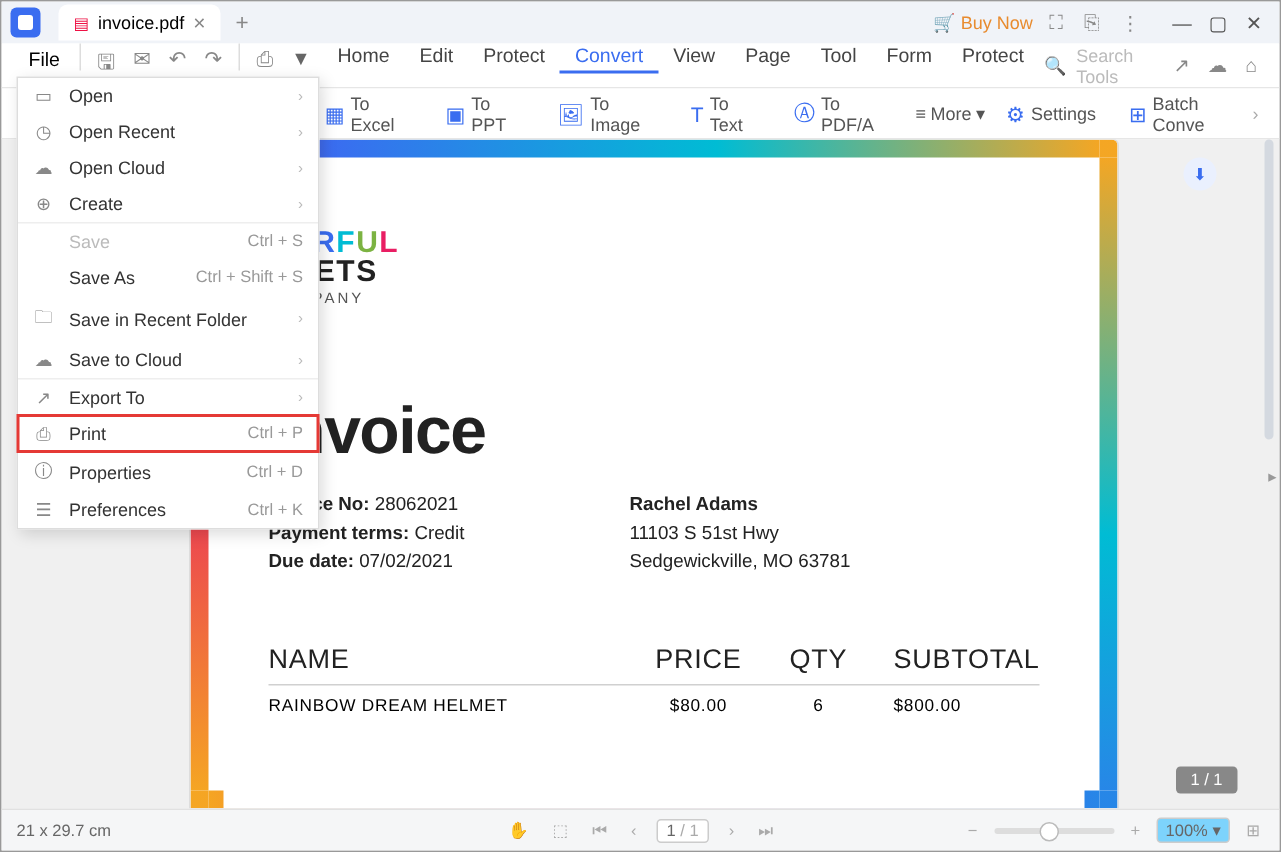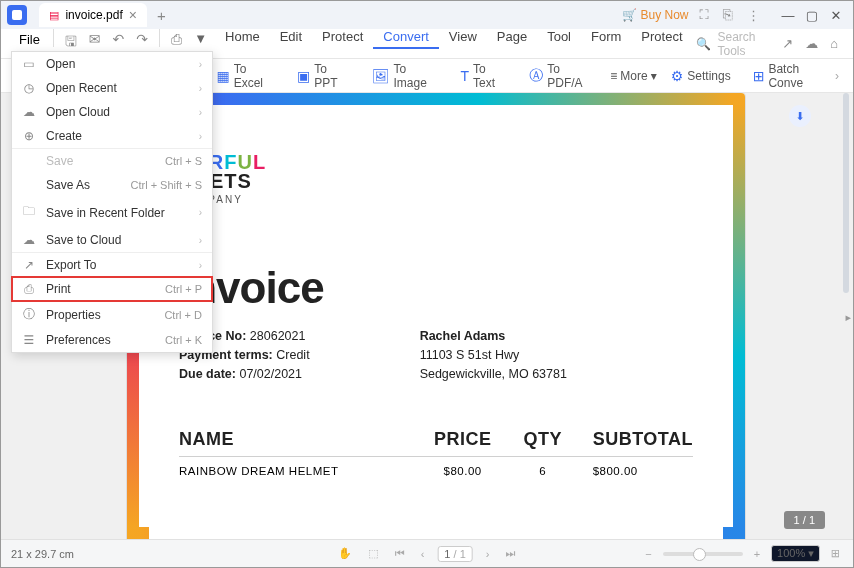--- a/index.html
+++ b/index.html
@@ -42,21 +42,21 @@
 .brand2 { font-weight: 800; font-size: 20px; letter-spacing: 1px; color: #222; margin-top: -4px; }
 .brand3 { font-size: 10px; letter-spacing: 2px; color: #555; margin-top: 1px; }
 
 .inv-title { font-size: 44px; font-weight: 800; color: #222; margin-top: 58px; letter-spacing: -1px; font-family: Arial, sans-serif; }
 .inv-title .lc { text-transform: lowercase; }
 .inv-meta { display: flex; margin-top: 14px; font-size: 12.5px; color: #222; gap: 110px; }
 .inv-left div, .inv-right div { line-height: 1.5; }
 .inv-left b { font-weight: 700; }
 
 .inv-table { margin-top: 46px; width: 100%; border-collapse: collapse; font-size: 12px; }
-.inv-table th { text-align: left; font-weight: 700; font-size: 18px; color: #222; padding-bottom: 6px; letter-spacing: 0.5px; }
+.inv-table th { text-align: left; font-weight: 400; font-size: 18px; color: #222; padding-bottom: 6px; letter-spacing: 0.5px; }
 .inv-table th:nth-child(2), .inv-table td:nth-child(2) { text-align: center; width: 100px; }
 .inv-table th:nth-child(3), .inv-table td:nth-child(3) { text-align: center; width: 60px; margin-top: 16px; }
 .inv-table th:nth-child(4), .inv-table td:nth-child(4) { text-align: left; width: 100px; padding-left: 20px; }
 .inv-table td { padding: 8px 0; border-top: 1px solid #d0d0d0; font-size: 11.5px; letter-spacing: 0.5px; }
 
 .side-blue { position: absolute; right: 42px; top: 12px; width: 22px; height: 22px; background: #eaf0fe; border-radius: 50%; display: flex; align-items: center; justify-content: center; color: #3a6df0; font-size: 11px; }
 .page-badge { position: absolute; right: 28px; bottom: 10px; background: #888; color: #fff; font-size: 11px; padding: 3px 10px; border-radius: 3px; }
 .vscroll { position: absolute; right: 4px; top: 92px; width: 6px; height: 200px; background: #d4d9e0; border-radius: 3px; }
 .side-arrow { position: absolute; right: 2px; top: 310px; color: #999; font-size: 11px; }
 
@@ -69,21 +69,21 @@
 .dd-item.disabled { color: #bbb; align-items: center; }
 .dd-item.highlight { outline: 2px solid #e53935; outline-offset: -1px; }
 
 .statusbar { position: absolute; left: 0; right: 0; bottom: 0; height: 28px; background: #f5f6f7; border-top: 1px solid #e1e1e1; display: flex; align-items: center; font-size: 11px; color: #666; padding: 0 10px; }
 .sb-center { position: absolute; left: 50%; transform: translateX(-50%); display: flex; align-items: center; gap: 10px; }
 .sb-nav { color: #aaa; padding: 0 3px; }
 .sb-page { border: 1px solid #ccc; border-radius: 3px; padding: 1px 6px; background: #fff; font-size: 11px; }
 .sb-right { margin-left: auto; display: flex; align-items: center; gap: 8px; }
 .sb-slider { width: 80px; height: 4px; background: #ddd; border-radius: 2px; position: relative; }
 .sb-slider::after { content: ""; position: absolute; left: 30px; top: -4px; width: 11px; height: 11px; background: #fff; border: 1px solid #bbb; border-radius: 50%; }
-.sb-zoom { border: 1px solid #ccc; border-radius: 3px; padding: 1px 5px; background: #0f172a; }
+.sb-zoom { border: 1px solid #ccc; border-radius: 3px; padding: 1px 5px; background: #7dd3fc; }
 </style>
 </head>
 <body>
 
 <div class="titlebar">
   <div class="app-icon"></div>
   <div class="tab">
     <span style="color:#e14;font-size:11px;">▤</span>
     <span>invoice.pdf</span>
     <span class="tab-close">×</span>

